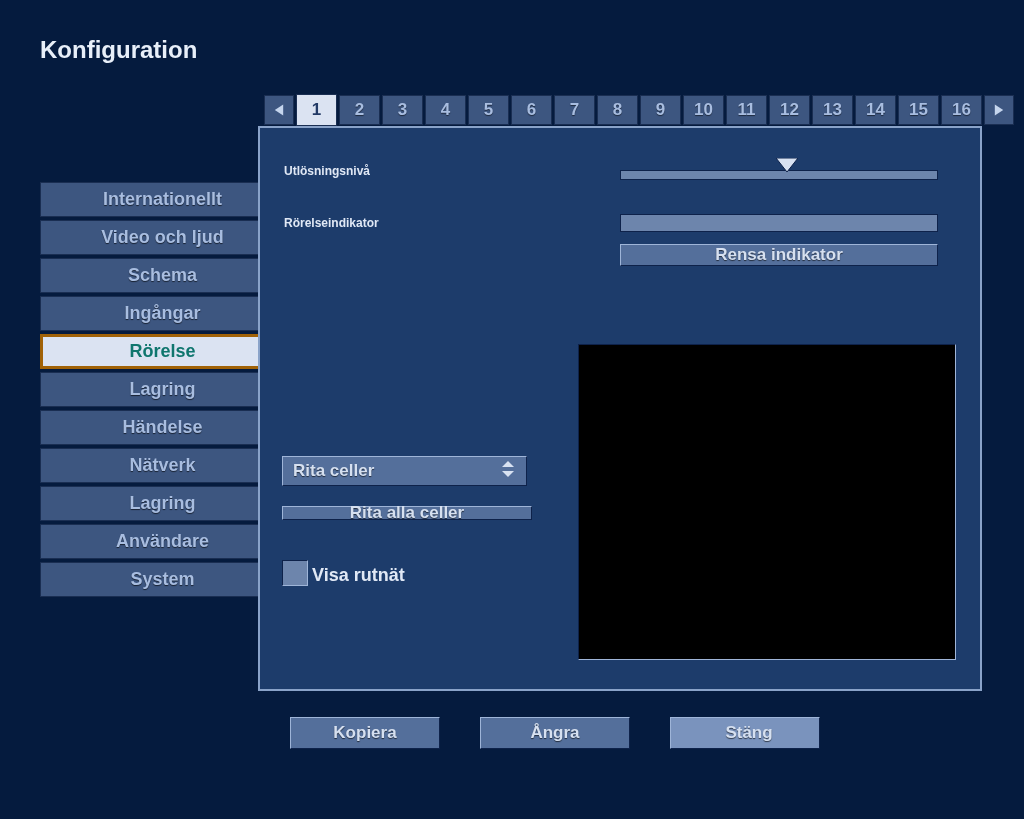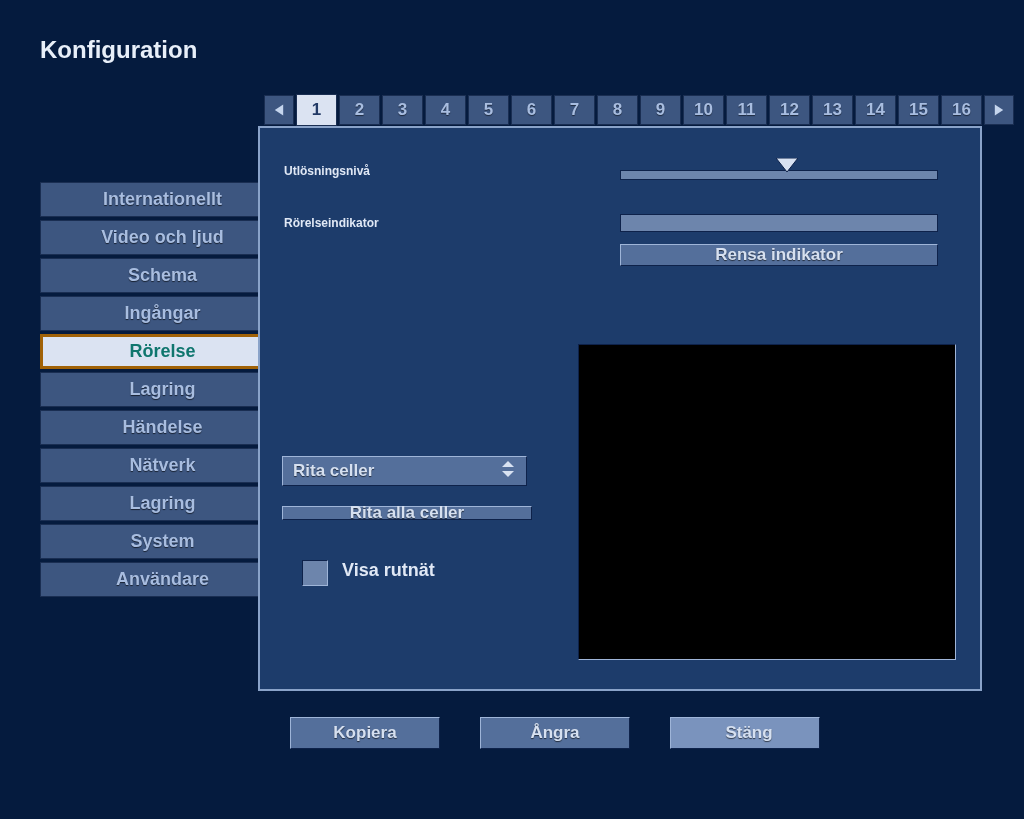--- a/index.html
+++ b/index.html
@@ -199,23 +199,22 @@
     width: 250px;
     height: 14px;
   }
 
   
   .checkbox-row {
     position: absolute;
     left: 22px;
     top: 432px;
     display: flex;
-    align-items: flex-start;
-    gap: 14px;
-    margin-left: 20px;
+    align-items: flex-end;
+    gap: 4px;
   }
   .checkbox {
     width: 26px;
     height: 26px;
     background: #6d85ac;
     border-top: 1px solid #0e224a;
     border-left: 1px solid #0e224a;
     border-right: 1px solid #9fb5d8;
     border-bottom: 1px solid #9fb5d8;
     cursor: pointer;
@@ -294,22 +293,22 @@
 <div class="sidebar">
   <div class="sidebar-item">Internationellt</div>
   <div class="sidebar-item">Video och ljud</div>
   <div class="sidebar-item">Schema</div>
   <div class="sidebar-item">Ingångar</div>
   <div class="sidebar-item active">Rörelse</div>
   <div class="sidebar-item">Lagring</div>
   <div class="sidebar-item">Händelse</div>
   <div class="sidebar-item">Nätverk</div>
   <div class="sidebar-item">Lagring</div>
+  <div class="sidebar-item">Användare</div>
   <div class="sidebar-item">System</div>
-  <div class="sidebar-item">Användare</div>
 </div>
 
 <div class="main-panel">
 
   <div class="label label-trigger">Utlösningsnivå</div>
   <div class="slider-track"></div>
   <div class="slider-thumb">
     <svg width="22" height="16">
         <polygon points="0,0 22,0 11,14" fill="#d8e2f2" stroke="#0e224a" stroke-width="1"></polygon>
       </svg>

